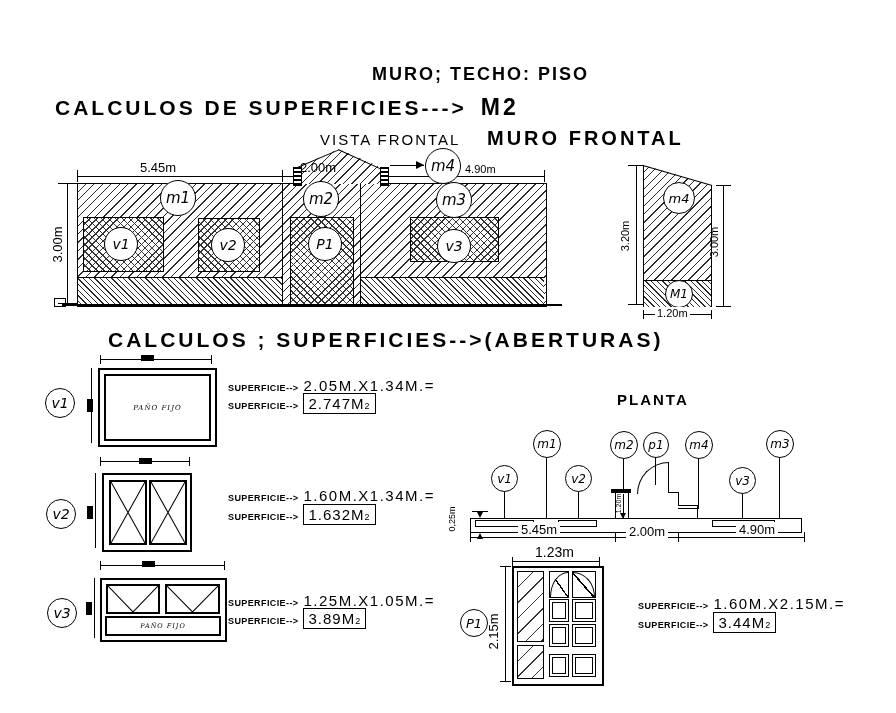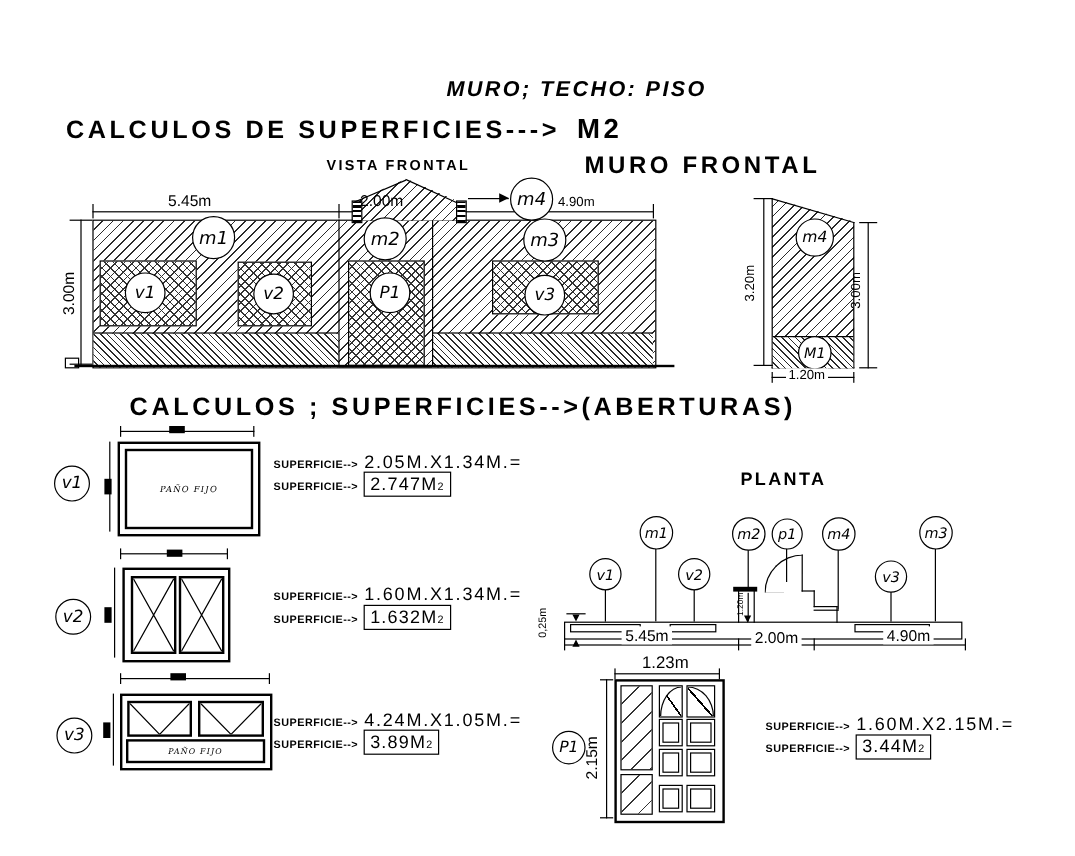--- a/index.html
+++ b/index.html
@@ -15,42 +15,42 @@
   .hatchB{background:repeating-linear-gradient(45deg,#fff 0 3px,#2a2a2a 3px 4px);}
   .hatchX{background-color:#fff;background-image:
       repeating-linear-gradient(45deg,transparent 0 4px,#333 4px 5px),
       repeating-linear-gradient(135deg,transparent 0 4px,#333 4px 5px);}
   .glass{background:repeating-linear-gradient(135deg,#fff 0 10px,#333 10px 11px);}
   .blob{position:absolute;background:#000;}
   .h-title{font-weight:bold;font-size:28px;letter-spacing:4px;text-align:center;
            border-bottom:2px solid #000;padding-bottom:5px;}
   .h-sub{font-weight:bold;font-size:18px;letter-spacing:2px;}
   .h-calc{font-weight:bold;font-size:21px;letter-spacing:3px;}
-  .h-vista{font-weight:bold;font-size:12px;letter-spacing:2px;}
+  .h-vista{font-weight:normal;font-size:15px;letter-spacing:2px;margin-left:48px;}
   .h-muro{font-weight:bold;font-size:20px;letter-spacing:3px;}
   .h-abert{font-weight:bold;font-size:21px;letter-spacing:3px;}
   .dim{font-size:13px;z-index:7;}
   .dimsm{font-size:11px;z-index:7;}
   .supline{position:absolute;display:flex;align-items:baseline;gap:5px;white-space:nowrap;}
   .supl{font-size:9px;font-weight:600;letter-spacing:.4px;}
   .formula{font-size:15px;letter-spacing:1.5px;}
   .resbox{display:inline-flex;justify-content:center;align-items:baseline;
           border:1px solid #000;font-size:15px;letter-spacing:1px;padding:1px 4px;min-width:48px;}
   .resbox sup{font-size:9px;}
   .pane-label{font-size:7px;font-style:italic;font-family:"DejaVu Serif",serif;letter-spacing:1px;}
   .panel{position:absolute;border:1px solid #000;}
   .panel .inner{position:absolute;inset:2px;border:1px solid #000;}
   svg{display:block;}
 </style>
 </head>
 <body>
 
 <div id="canvas">
 
-  <div class="abs h-sub" style="left:372px;top:64px;font-style:italic;">MURO; TECHO: PISO</div>
+  <div class="abs h-sub" style="left:372px;top:64px;">MURO; TECHO: PISO</div>
   <div class="abs" style="left:55px;top:94px;display:flex;align-items:baseline;">
     <span class="h-calc">CALCULOS DE SUPERFICIES---&gt;</span>
     <span class="h-calc" style="margin-left:14px;font-size:23px;">M2</span>
   </div>
   <div class="abs h-vista" style="left:272px;top:131px;">VISTA FRONTAL</div>
   <div class="abs h-muro" style="left:487px;top:127px;">MURO FRONTAL</div>
 
   <div class="ln" style="left:77px;top:176px;width:468px;height:1px;"></div>
   <div class="ln" style="left:77px;top:170px;width:1px;height:12px;"></div>
   <div class="ln" style="left:282px;top:170px;width:1px;height:12px;"></div>
@@ -195,21 +195,21 @@
       <svg width="100%" height="100%" viewBox="0 0 100 100" preserveAspectRatio="none">
           <path d="M0,0 L50,100 L100,0" stroke="#000" stroke-width="2.5" fill="none"></path>
         </svg>
     </div>
     <div class="abs" style="left:3px;top:36px;width:112px;height:16px;border:2px solid #000;display:flex;align-items:center;justify-content:center;">
       <span class="pane-label" style="font-size:6.5px;">PAÑO FIJO</span>
     </div>
   </div>
   <div class="supline" style="left:228px;top:592px;">
     <span class="supl">SUPERFICIE--&gt;</span>
-    <span class="formula">4.24M.X1.05M.=</span>
+    <span class="formula">1.25M.X1.05M.=</span>
   </div>
   <div class="supline" style="left:228px;top:608px;">
     <span class="supl">SUPERFICIE--&gt;</span>
     <span class="resbox">
       <span>3.89</span>
         <span>M</span>
         <sup>2</sup>
     </span>
   </div>
 

